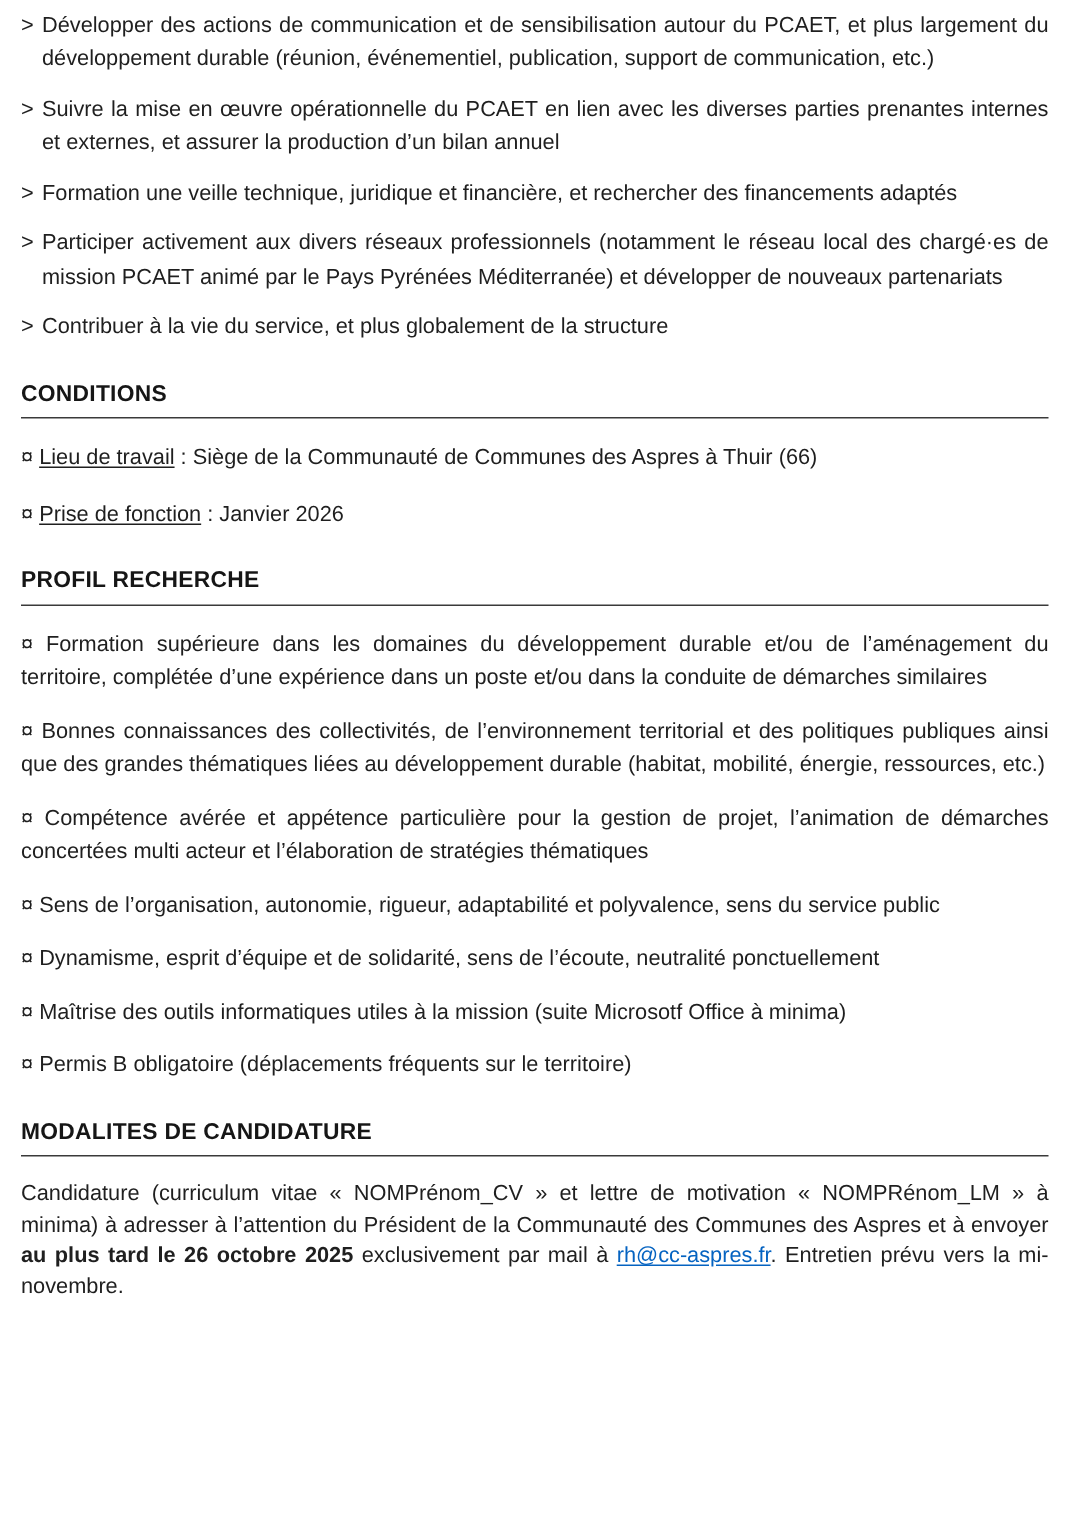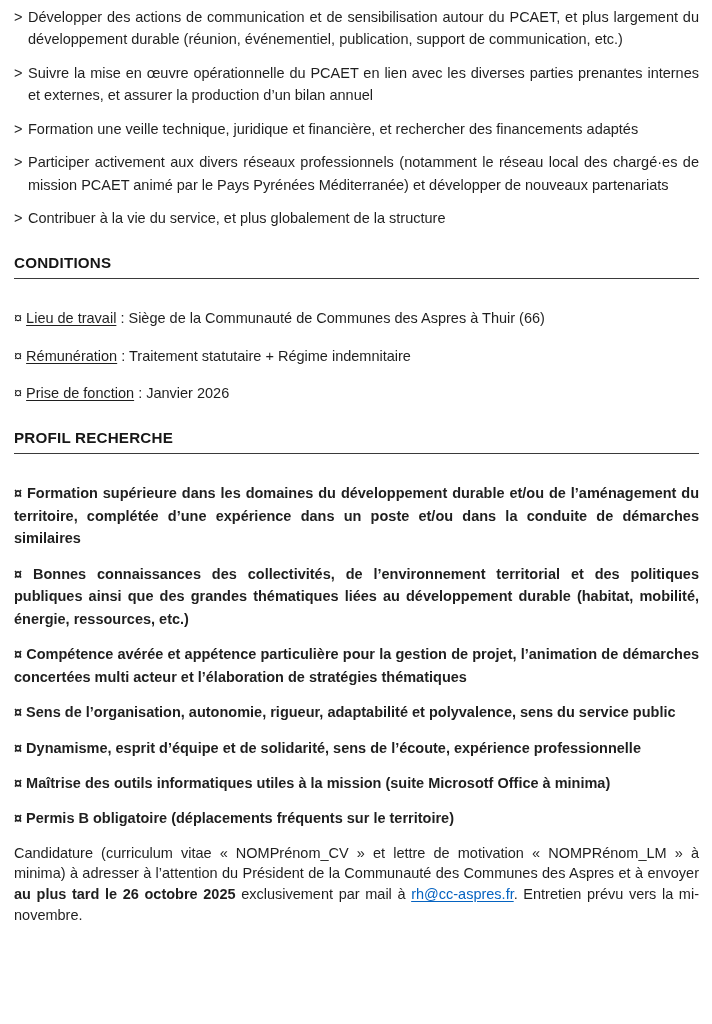--- a/index.html
+++ b/index.html
@@ -25,33 +25,32 @@
   .mission-item .marker {
     flex: 0 0 14px;
     white-space: pre;
   }
   .mission-item .mtext { flex: 1; }
   .section-heading {
     font-weight: bold;
     font-size: 15.2px;
     letter-spacing: 0.2px;
     color: #161616;
-    margin: 21px 0 28px 0;
+    margin: 21px 0 15px 0;
     padding-bottom: 4px;
     border-bottom: 1.6px solid #3a3a3a;
   }
   .cond-item {
     margin: 0 16px 15px 0;
     text-align: justify;
   }
   .cond-item .label { text-decoration: underline; text-underline-offset: 2px; }
   .profil-item {
     margin: 13px 0 13px 0;
     text-align: justify;
-    font-weight: bold;
   }
   .bullet-sym { white-space: pre; }
   .modalites-paragraph {
     margin: 0;
     text-align: justify;
     line-height: 1.42;
   }
   .bold-inline { font-weight: bold; }
   a.email-link {
     color: #0563c1;
@@ -88,51 +87,49 @@
     </div>
   </div>
 
   <div>
     <div class="section-heading">CONDITIONS</div>
 
     <div class="cond-item">
       <span class="bullet-sym">¤ </span><span class="label">Lieu de travail</span><span> : </span><span>Siège de la Communauté de Communes des Aspres à Thuir (66)</span>
     </div>
     <div class="cond-item">
-      <span class="bullet-sym">¤ </span><span class="label">Rémunération</span><span> : </span><span>Traitement statutaire + Régime indemnitaire</span>
-    </div>
-    <div class="cond-item">
       <span class="bullet-sym">¤ </span><span class="label">Prise de fonction</span><span> : </span><span>Janvier 2026</span>
     </div>
   </div>
 
   <div>
     <div class="section-heading">PROFIL RECHERCHE</div>
 
     <div class="profil-item">
       <span class="bullet-sym">¤ </span><span>Formation supérieure dans les domaines du développement durable et/ou de l’aménagement du territoire, complétée d’une expérience dans un poste et/ou dans la conduite de démarches similaires</span>
     </div>
     <div class="profil-item">
       <span class="bullet-sym">¤ </span><span>Bonnes connaissances des collectivités, de l’environnement territorial et des politiques publiques ainsi que des grandes thématiques liées au développement durable (habitat, mobilité, énergie, ressources, etc.)</span>
     </div>
     <div class="profil-item">
       <span class="bullet-sym">¤ </span><span>Compétence avérée et appétence particulière pour la gestion de projet, l’animation de démarches concertées multi acteur et l’élaboration de stratégies thématiques</span>
     </div>
     <div class="profil-item">
       <span class="bullet-sym">¤ </span><span>Sens de l’organisation, autonomie, rigueur, adaptabilité et polyvalence, sens du service public</span>
     </div>
     <div class="profil-item">
-      <span class="bullet-sym">¤ </span><span>Dynamisme, esprit d’équipe et de solidarité, sens de l’écoute, expérience professionnelle</span>
+      <span class="bullet-sym">¤ </span><span>Dynamisme, esprit d’équipe et de solidarité, sens de l’écoute, neutralité ponctuellement</span>
     </div>
     <div class="profil-item">
       <span class="bullet-sym">¤ </span><span>Maîtrise des outils informatiques utiles à la mission (suite Microsotf Office à minima)</span>
     </div>
     <div class="profil-item">
       <span class="bullet-sym">¤ </span><span>Permis B obligatoire (déplacements fréquents sur le territoire)</span>
     </div>
   </div>
 
   <div>
+    <div class="section-heading">MODALITES DE CANDIDATURE</div>
 
     <p class="modalites-paragraph"><span>Candidature (curriculum vitae « NOMPrénom_CV » et lettre de motivation « NOMPRénom_LM » à minima) à adresser à l’attention du Président de la Communauté des Communes des Aspres et à envoyer </span><span class="bold-inline">au plus tard le 26 octobre 2025</span><span> exclusivement par mail à </span><a class="email-link">rh@cc-aspres.fr</a><span>. Entretien prévu vers la mi-novembre.</span></p>
   </div>
 
 </div>
 
 </body></html>

